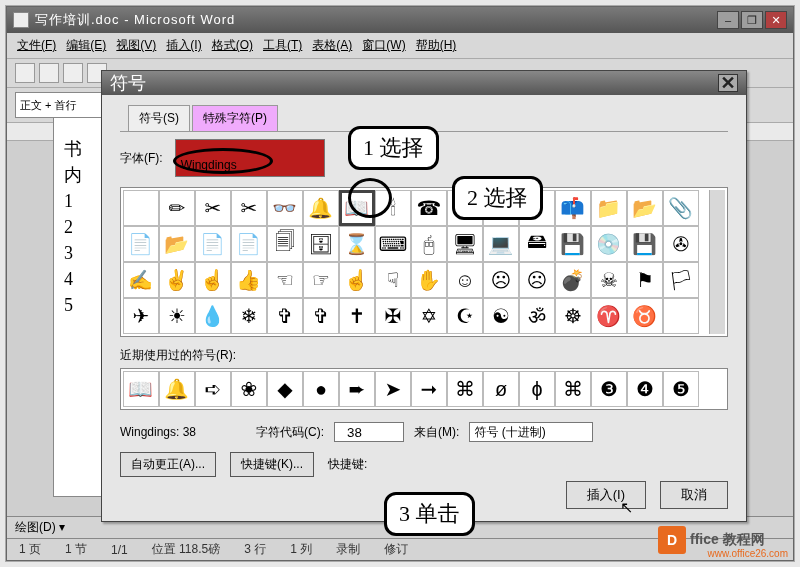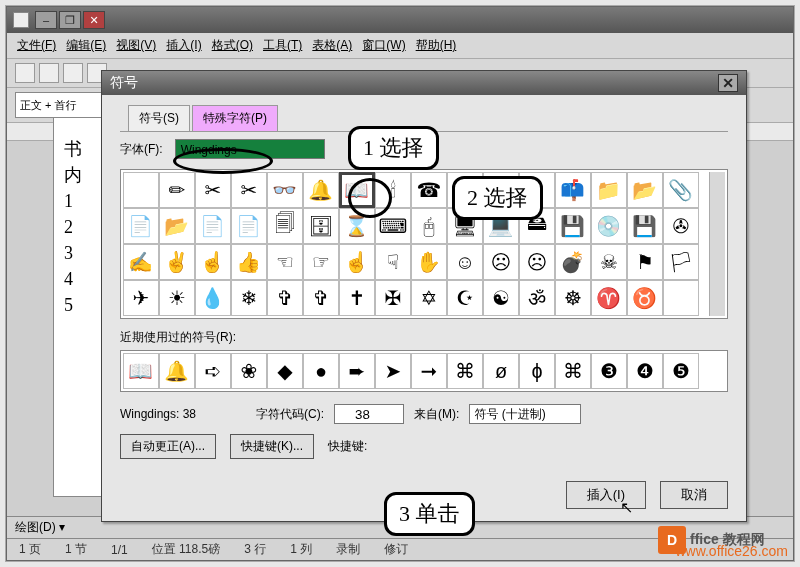--- a/index.html
+++ b/index.html
@@ -42,61 +42,62 @@
   .statusbar{position:absolute;left:0;bottom:0;width:100%;height:22px;background:#d4d4d4;border-top:1px solid #888;display:flex;align-items:center;padding:0 12px;gap:24px;font-size:12px;color:#333;}
   .status-item{}
   
   .drawbar{position:absolute;left:0;bottom:22px;width:100%;height:22px;background:#d4d4d4;border-top:1px solid #888;display:flex;align-items:center;padding:0 8px;}
   
   .dialog{
     position:absolute;left:101px;top:70px;width:646px;height:452px;
     background:#e6e6e6;border:1px solid #444;
     box-shadow:2px 2px 2px rgba(0,0,0,.3);
   }
-  .dlg-title{height:24px;background:linear-gradient(#888,#555);color:#fff;display:flex;align-items:center;padding:0 8px;font-size:14px;}
+  .dlg-title{height:24px;background:linear-gradient(#888,#555);color:#fff;display:flex;align-items:center;padding:0 8px;font-size:18px;}
   .dlg-title .sp{flex:1;}
   .dlg-close{width:20px;height:18px;background:#aaa;border:1px solid #333;display:flex;align-items:center;justify-content:center;color:#222;font-weight:bold;cursor:pointer;}
   .dlg-body{padding:10px 18px;}
   .tabs{display:flex;border-bottom:1px solid #999;}
   .tab{padding:4px 10px;border:1px solid #999;border-bottom:none;background:#f0abfc;margin-right:2px;cursor:pointer;}
   .tab.active{background:#eee;font-weight:normal;margin-left:8px;}
   .row{display:flex;align-items:center;margin-top:7px;gap:12px;}
-  .font-select{width:150px;height:20px;border:1px solid #777;background:#15803d;padding:3px 5px;font-size:12px;}
+  .font-select{width:150px;height:20px;border:1px solid #777;background:#b91c1c;padding:18px 5px;font-size:12px;}
   
   .grid-wrap{margin-top:10px;border:1px solid #888;background:#fff;padding:2px;position:relative;}
   .sym-grid{display:grid;grid-template-columns:repeat(16,36px);grid-auto-rows:36px;}
   .sym-cell{border:1px solid #bbb;display:flex;align-items:center;justify-content:center;font-size:20px;font-family:"Wingdings","Segoe UI Symbol",sans-serif;cursor:pointer;background:#fff;}
   .sym-cell.sel{border:3px solid #444;}
   .scroll-col{position:absolute;right:2px;top:2px;width:16px;bottom:2px;background:#d8d8d8;border-left:1px solid #aaa;}
   
   .recent-label{margin-top:10px;}
   .recent-grid{display:grid;grid-template-columns:repeat(16,36px);grid-auto-rows:36px;border:1px solid #888;background:#fff;padding:2px;margin-top:4px;}
   .code-row{display:flex;align-items:center;gap:10px;margin-top:12px;font-size:12px;}
-  .code-input{width:70px;height:20px;border:1px solid #777;background:#fff;padding:1px 20px;}
-  .from-select{width:112px;height:20px;border:1px solid #777;background:#fff;padding:1px 4px;}
+  .code-input{width:70px;height:20px;border:1px solid #777;background:#fff;padding:1px 12px;}
+  .from-select{width:124px;height:20px;border:1px solid #777;background:#fff;padding:1px 4px;}
   .btn-row{display:flex;gap:14px;margin-top:10px;align-items:center;}
   .dlg-btn{padding:3px 10px;border:1px solid #555;background:#e0e0e0;cursor:pointer;}
   .bottom-btns{position:absolute;right:18px;bottom:12px;display:flex;gap:14px;}
   .big-btn{padding:4px 20px;border:1px solid #555;background:#e0e0e0;cursor:pointer;font-size:13px;}
   
   .anno{position:absolute;border:3px solid #000;border-radius:12px;background:#fff;font-size:22px;padding:4px 12px;font-family:"SimSun";z-index:50;}
   .circ{position:absolute;border:3px solid #000;border-radius:50%;z-index:49;}
   
   .logo{position:absolute;right:12px;bottom:10px;width:130px;height:34px;display:flex;align-items:center;gap:4px;z-index:60;}
   .logo .sq{width:28px;height:28px;background:#e86a1f;color:#fff;display:flex;align-items:center;justify-content:center;font-weight:bold;border-radius:3px;font-size:14px;}
   .logo .txt{font-size:14px;color:#555;font-weight:bold;}
-  .logo .sub{position:absolute;right:0;bottom:-2px;font-size:14px;color:#e86a1f;}
+  .logo .sub{position:absolute;right:0;bottom:-2px;font-size:10px;color:#e86a1f;}
   .cursor-arrow{position:absolute;z-index:55;font-size:16px;color:#000;}
 </style>
 </head>
 <body>
 
 <div class="word-win">
   <div class="titlebar">
     <div class="win-icon"></div>
+    <div class="title">写作培训.doc - Microsoft Word</div>
     <div class="winbtns">
       <div class="winbtn">–</div>
       <div class="winbtn">❐</div>
       <div class="winbtn close">✕</div>
     </div>
   </div>
 
   <div class="menubar">
     <span>文件(F)</span>
     <span>编辑(E)</span>

